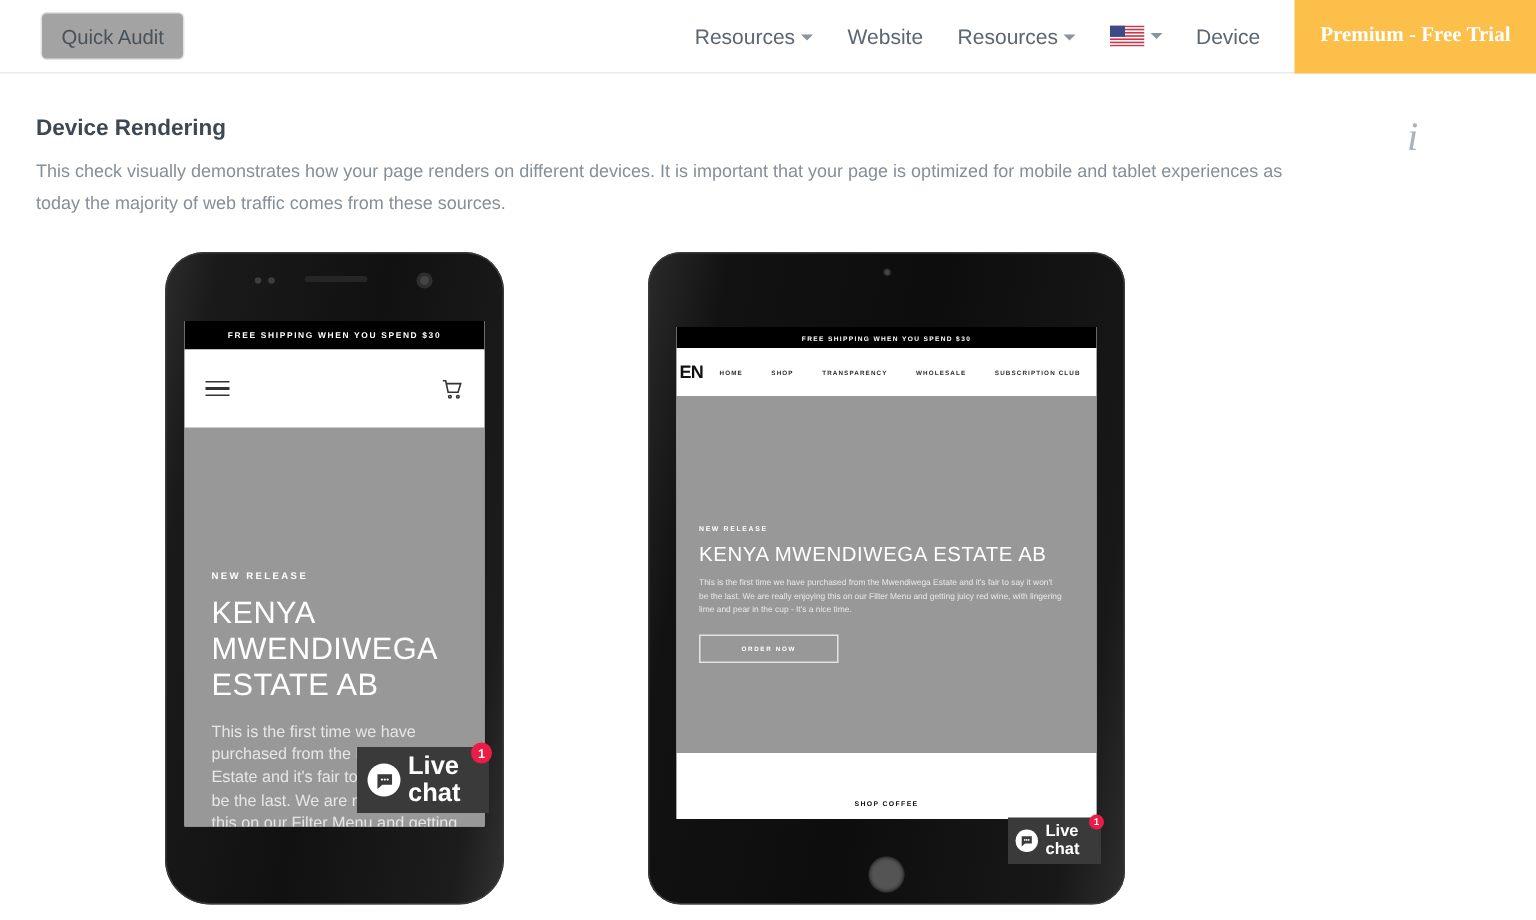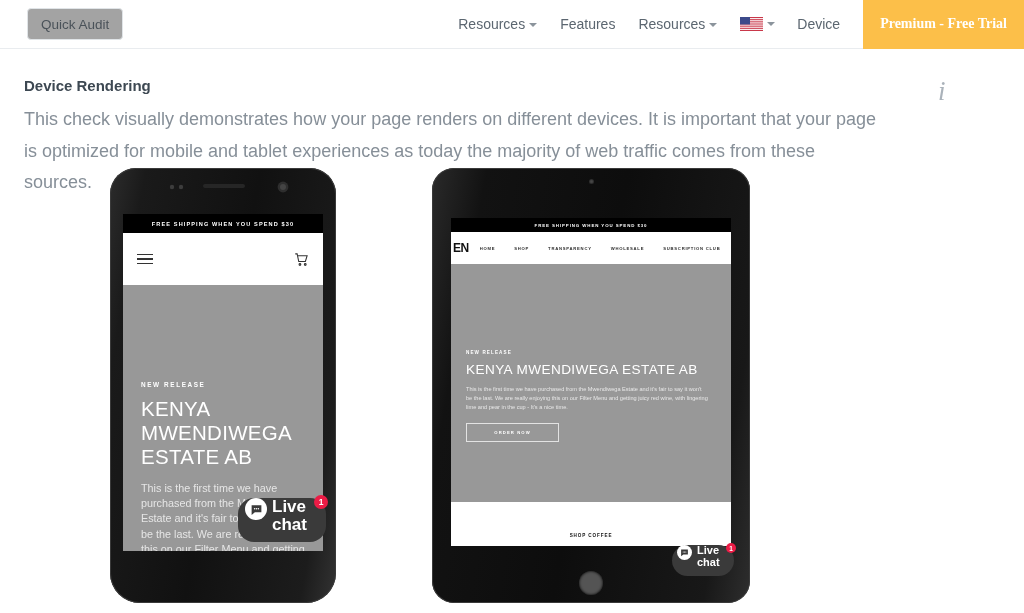--- a/index.html
+++ b/index.html
@@ -57,21 +57,21 @@
     display: flex; align-items: center; cursor: pointer; white-space: nowrap; font-family: Liberation Serif, serif;
   }
 
   
   .section-title {
     position: absolute; left: 24px; top: 77px;
     font-size: 15px; font-weight: bold; color: #3d4852;
   }
   .section-desc {
     position: absolute; left: 24px; top: 104px; width: 860px;
-    font-size: 18px; color: #868f98; line-height: 1.75;
+    font-size: 12px; color: #868f98; line-height: 1.75;
   }
   .info-icon {
     position: absolute; left: 938px; top: 76px;
     font-family: "Liberation Serif", serif; font-style: italic;
     font-size: 27px; color: #aab2ba; cursor: pointer;
   }
 
   
   .phone {
     position: absolute; left: 110px; top: 168px;
@@ -180,22 +180,22 @@
   .tab-footer {
     height: 44px; background: #fff; display: flex;
     align-items: flex-end; justify-content: center; padding-bottom: 8px;
   }
   .shop-coffee {
     font-size: 4.6px; letter-spacing: 0.9px; color: #111; font-weight: bold;
   }
 
   
   .livechat {
-    position: absolute; background: #3a3a3a; border-radius: 16px;
-    display: flex; cursor: pointer;
+    position: absolute; background: #3a3a3a; border-radius: 0;
+    display: flex; align-items: center; cursor: pointer;
   }
   .lc-phone { left: 238px; top: 498px; width: 88px; height: 44px; padding-left: 7px; }
   .lc-tab   { left: 672px; top: 545px; width: 62px; height: 31px; padding-left: 5px; }
   .lc-bubble {
     background: #fff; border-radius: 50%;
     display: flex; align-items: center; justify-content: center;
     flex: none;
   }
   .lc-phone .lc-bubble { width: 22px; height: 22px; }
   .lc-tab .lc-bubble { width: 15px; height: 15px; }
@@ -216,21 +216,21 @@
 <div class="topnav">
 
 
 
   <button class="quick-audit">Quick Audit</button>
 
   <div class="nav-right">
     <span class="nav-link">
       <span>Resources</span><i class="caret"></i>
     </span>
-    <span class="nav-link">Features</span>
+    <span class="nav-link">Website</span>
     <span class="nav-link">
       <span>Resources</span><i class="caret"></i>
     </span>
 
     <span class="flag-wrap">
       <svg class="flag" viewBox="0 0 23 14">
         <rect width="23" height="14" fill="#ffffff"></rect>
         <g fill="#c9384a">
           <rect y="0" width="23" height="1.1"></rect>
             <rect y="2.15" width="23" height="1.1"></rect>

